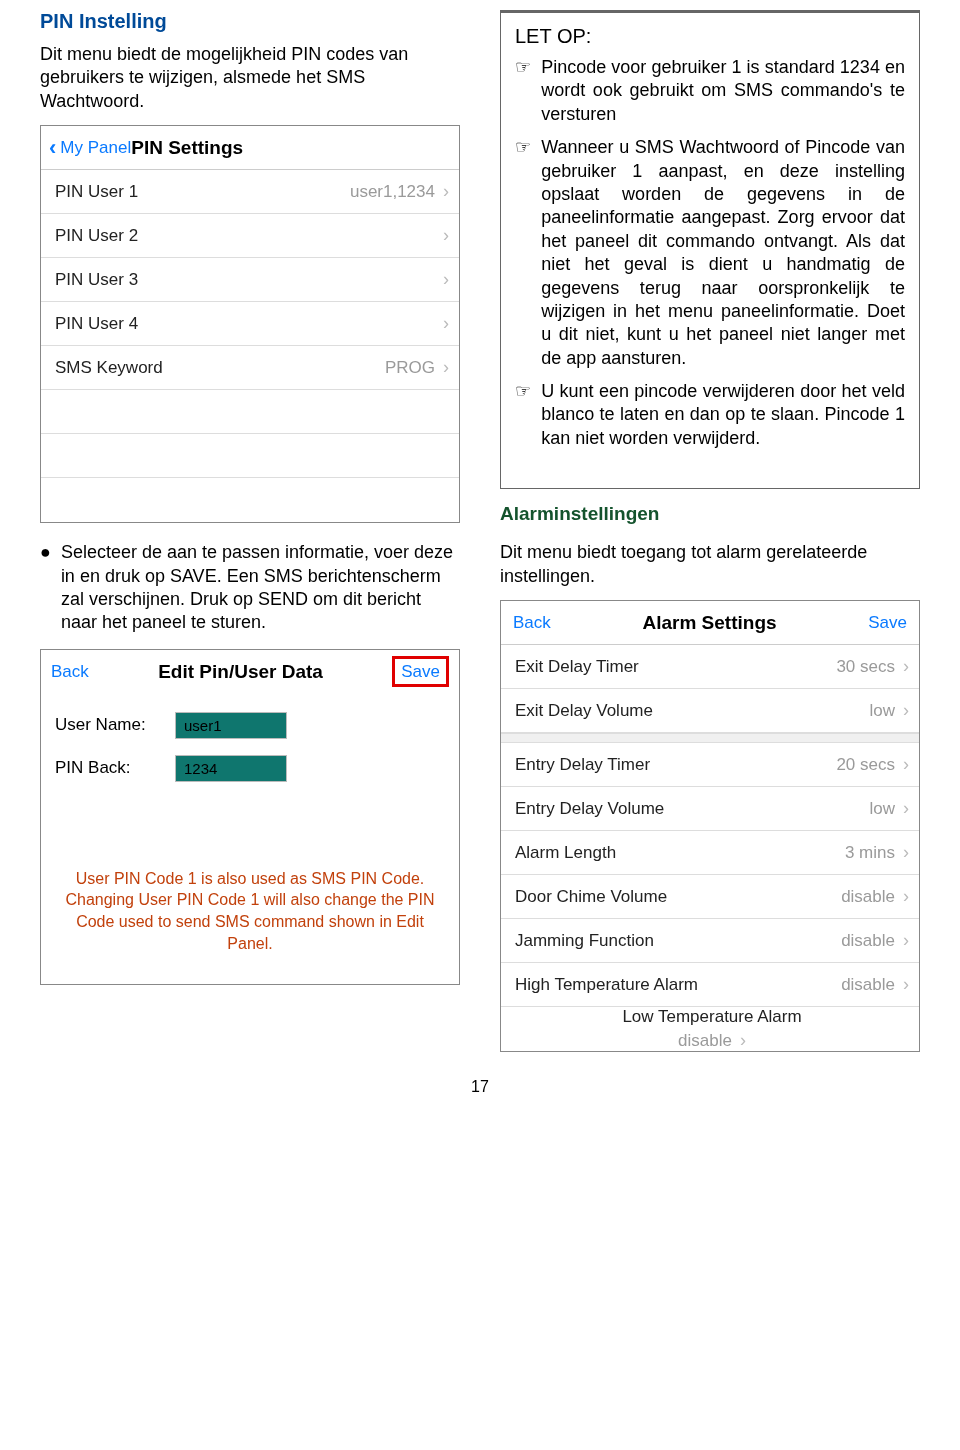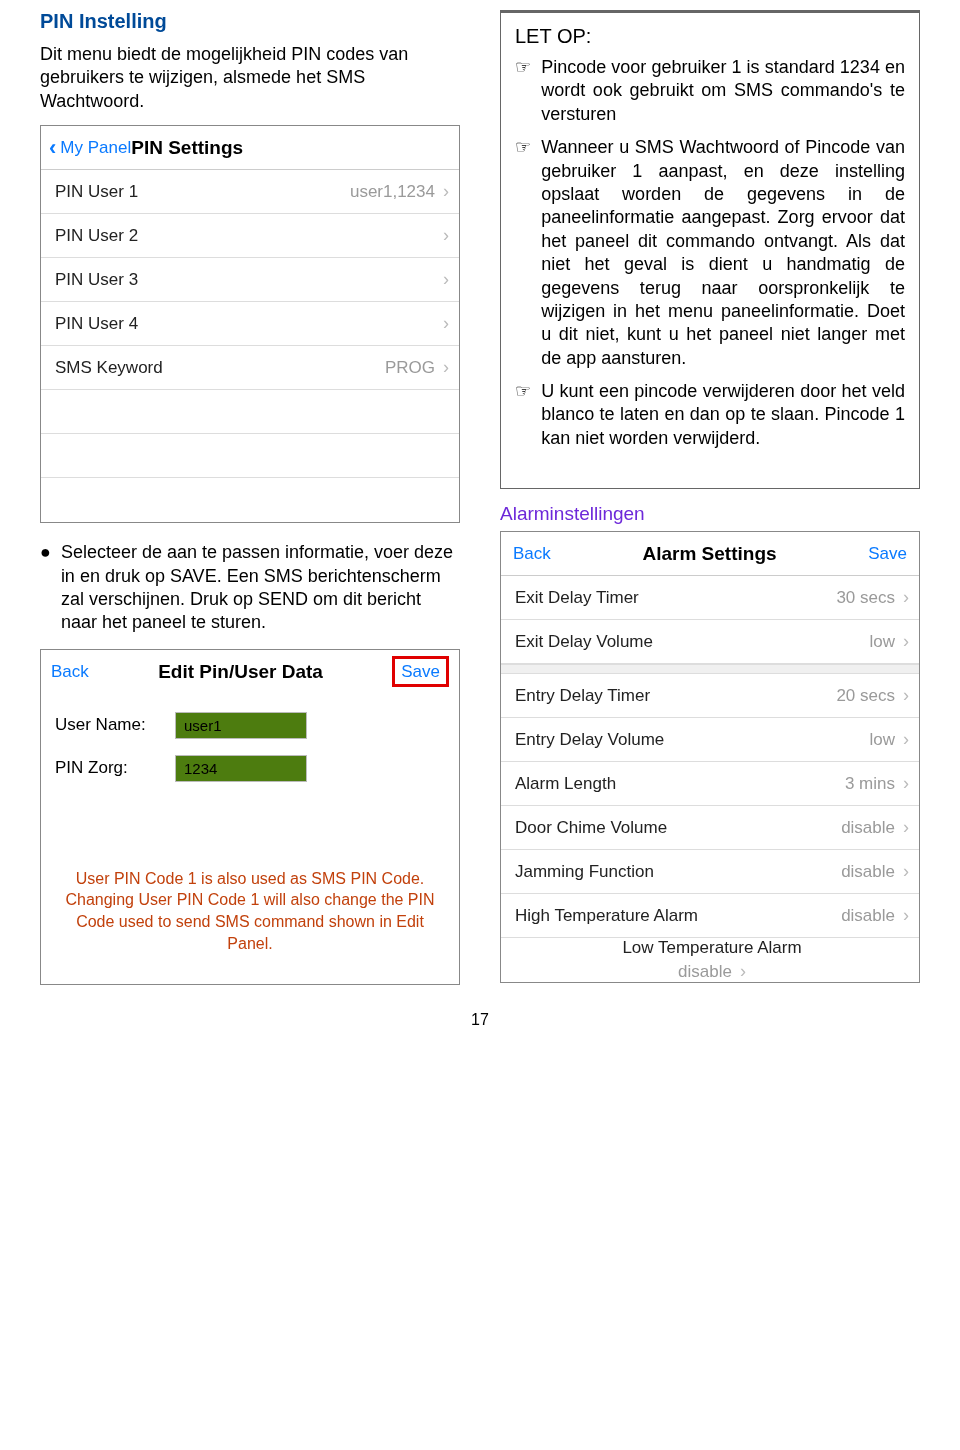--- a/index.html
+++ b/index.html
@@ -13,25 +13,25 @@
   }
   .columns { display: flex; gap: 40px; }
   .col { flex: 1; min-width: 0; }
   .heading-blue {
     color: #004a98;
     font-weight: bold;
     font-size: 20px;
     margin-bottom: 10px;
   }
   .heading-blue-sm {
-    color: #6d28d9;
-    font-weight: normal;
+    color: #14532d;
+    font-weight: bold;
     font-size: 19px;
     margin-top: 14px;
-    margin-bottom: 6px;
+    margin-bottom: 16px;
   }
   .body-text { font-size: 18px; line-height: 1.3; margin-bottom: 12px; }
   .panel {
     border: 1px solid #888;
     background: #fff;
     margin-bottom: 18px;
   }
   .panel-header {
     display: flex;
     align-items: center;
@@ -82,22 +82,22 @@
     font-size: 18px;
   }
   .edit-title { font-weight: bold; font-size: 19px; }
   .edit-body { padding: 18px 14px 10px 14px; }
   .form-row { display: flex; align-items: center; margin-bottom: 16px; }
   .form-label { width: 120px; font-size: 17px; }
   .form-input {
     border: 1px solid #bbb;
     padding: 4px 8px;
     font-size: 15px;
-    width: 132px;
-    background: #4d7c0f;
+    width: 112px;
+    background: #0f766e;
   }
   .red-note {
     color: #c2410c;
     font-size: 16px;
     line-height: 1.35;
     padding: 0 14px;
     margin-top: 60px;
     text-align: center;
   }
   .red-highlight {
@@ -202,21 +202,21 @@
         <span class="red-highlight">
           <span class="save-link">Save</span>
         </span>
       </div>
       <div class="edit-body">
         <div class="form-row">
           <span class="form-label">User Name:</span>
           <input class="form-input" value="user1" style="">
         </div>
         <div class="form-row">
-          <span class="form-label">PIN Zorg:</span>
+          <span class="form-label">PIN Back:</span>
           <input class="form-input" value="1234" style="">
         </div>
       </div>
       <div class="red-note">User PIN Code 1 is also used as SMS PIN Code. Changing User PIN Code 1 will also change the PIN Code used to send SMS command shown in Edit Panel.</div>
     </div>
   </div>
 
   <div class="col">
 
     <div class="notice-box">
@@ -229,20 +229,21 @@
         <span class="hand-icon">☞</span>
         <span class="notice-text">Wanneer u SMS Wachtwoord of Pincode van gebruiker 1 aanpast, en deze instelling opslaat worden de gegevens in de paneelinformatie aangepast. Zorg ervoor dat het paneel dit commando ontvangt. Als dat niet het geval is dient u handmatig de gegevens terug naar oorspronkelijk te wijzigen in het menu paneelinformatie. Doet u dit niet, kunt u het paneel niet langer met de app aansturen.</span>
       </div>
       <div class="notice-item">
         <span class="hand-icon">☞</span>
         <span class="notice-text">U kunt een pincode verwijderen door het veld blanco te laten en dan op te slaan. Pincode 1 kan niet worden verwijderd.</span>
       </div>
     </div>
 
     <div class="heading-blue-sm">Alarminstellingen</div>
+    <div class="body-text">Dit menu biedt toegang tot alarm gerelateerde instellingen.</div>
 
     <div class="panel-3">
       <div class="panel-3-header">
         <span class="back-link">Back</span>
         <span class="panel-3-title">Alarm Settings</span>
         <span class="save-link">Save</span>
       </div>
       <div class="row">
         <span class="row-label">Exit Delay Timer</span>
         <span class="row-value">

